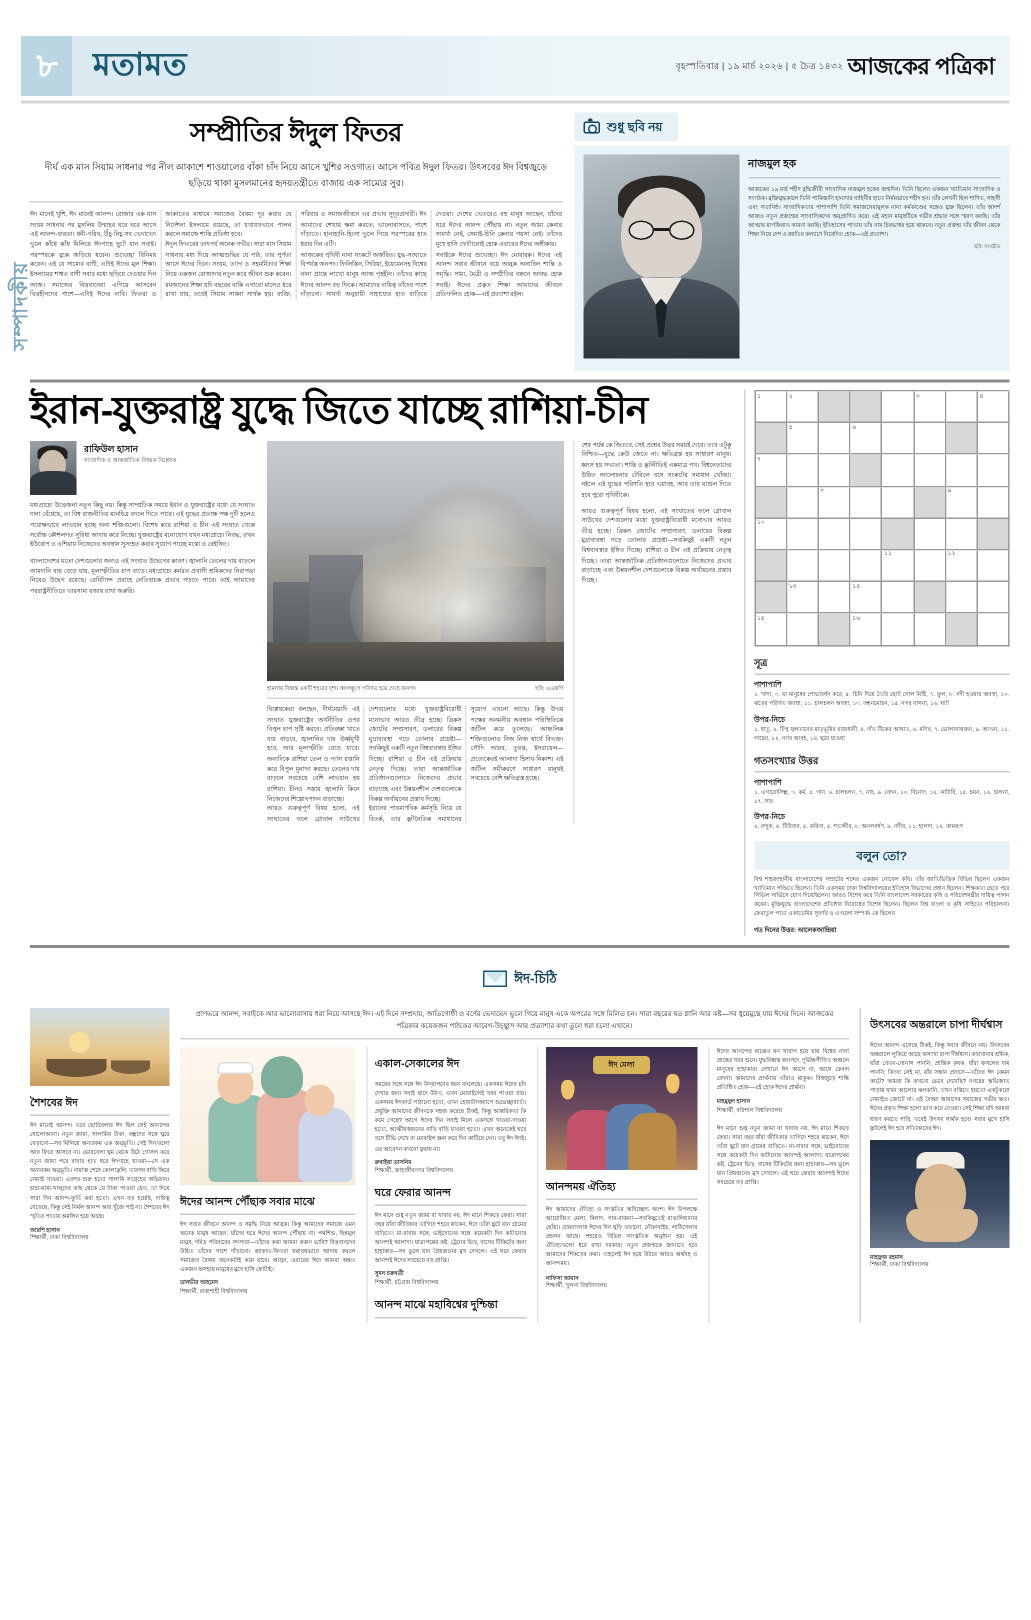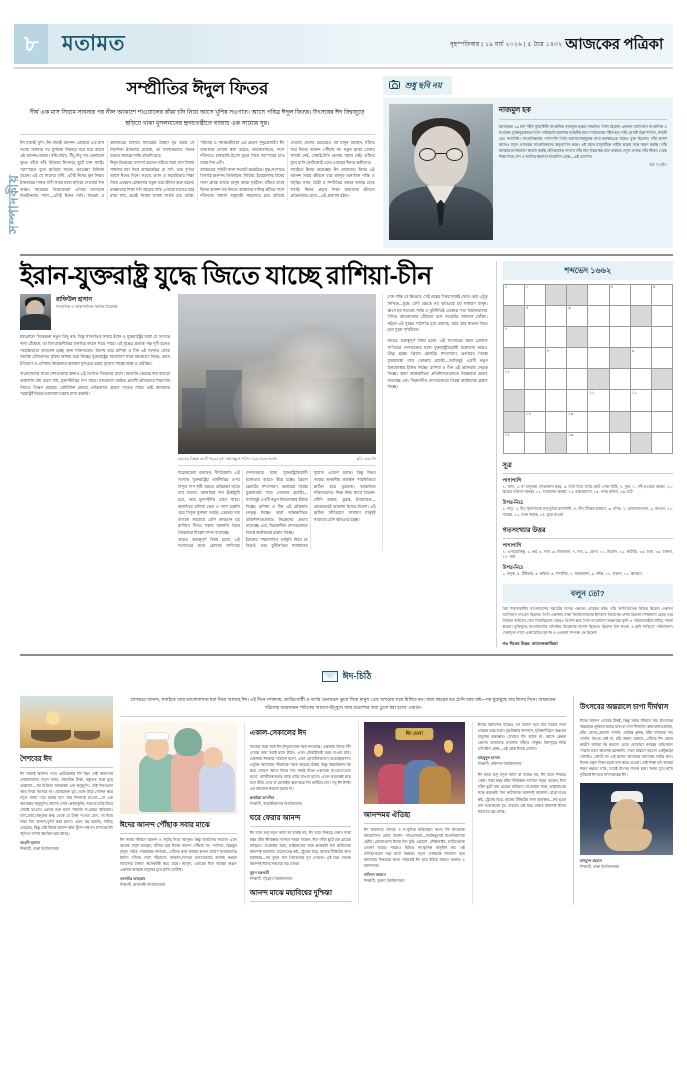--- a/index.html
+++ b/index.html
@@ -143,21 +143,20 @@
     display: inline-flex;
     align-items: center;
     gap: 5px;
     padding: 3px 10px 3px 6px;
     border-radius: 1px;
   }
   .photo-banner .label {
     font-size: 8px;
     font-weight: bold;
     color: #14455c;
-    font-style: italic;
   }
   .cam-icon {
     width: 11px; height: 8px;
     border: 1.2px solid #14455c;
     border-radius: 1.5px;
     position: relative;
   }
   .cam-icon::before {
     content: "";
     position: absolute;
@@ -625,21 +624,20 @@
             <div style="width:106px; border-left:1px solid #e2e2e2; padding-left:5px;">
               <p class="body-text">শেষ পর্যন্ত কে জিতবে, সেই প্রশ্নের উত্তর সময়ই দেবে। তবে এটুকু নিশ্চিত—যুদ্ধে কেউ জেতে না। ক্ষতিগ্রস্ত হয় সাধারণ মানুষ। ধ্বংস হয় সভ্যতা। শান্তি ও কূটনীতিই একমাত্র পথ। বিশ্বনেতাদের উচিত আলোচনার টেবিলে বসে সংকটের সমাধান খোঁজা। নইলে এই যুদ্ধের পরিণতি হবে ভয়াবহ, আর তার মাশুল দিতে হবে পুরো পৃথিবীকে।</p>
               <p class="body-text" style="margin-top:4px;">আরও গুরুত্বপূর্ণ বিষয় হলো, এই সংঘাতের ফলে গ্লোবাল সাউথের দেশগুলোর মধ্যে যুক্তরাষ্ট্রবিরোধী মনোভাব আরও তীব্র হচ্ছে। ব্রিকস জোটের সম্প্রসারণ, ডলারের বিকল্প মুদ্রাব্যবস্থা গড়ে তোলার প্রচেষ্টা—সবকিছুই একটি নতুন বিশ্বব্যবস্থার ইঙ্গিত দিচ্ছে। রাশিয়া ও চীন এই প্রক্রিয়ায় নেতৃত্ব দিচ্ছে। তারা আন্তর্জাতিক প্রতিষ্ঠানগুলোতে নিজেদের প্রভাব বাড়াচ্ছে এবং উন্নয়নশীল দেশগুলোকে বিকল্প অর্থায়নের প্রস্তাব দিচ্ছে।</p>
             </div>
           </div>
         </div>
       </div>
     </div>
 
     <div class="mid-right">
-      <div class="xw-title">শব্দভেদ ১৬৬২</div>
       <div class="xw-grid" id="xw-grid">
           <div class="xw-cell">১</div>
           <div class="xw-cell">২</div>
           <div class="xw-cell blk"></div>
           <div class="xw-cell blk"></div>
           <div class="xw-cell"></div>
           <div class="xw-cell">৩</div>
           <div class="xw-cell"></div>
           <div class="xw-cell">৪</div>
           <div class="xw-cell blk"></div>

